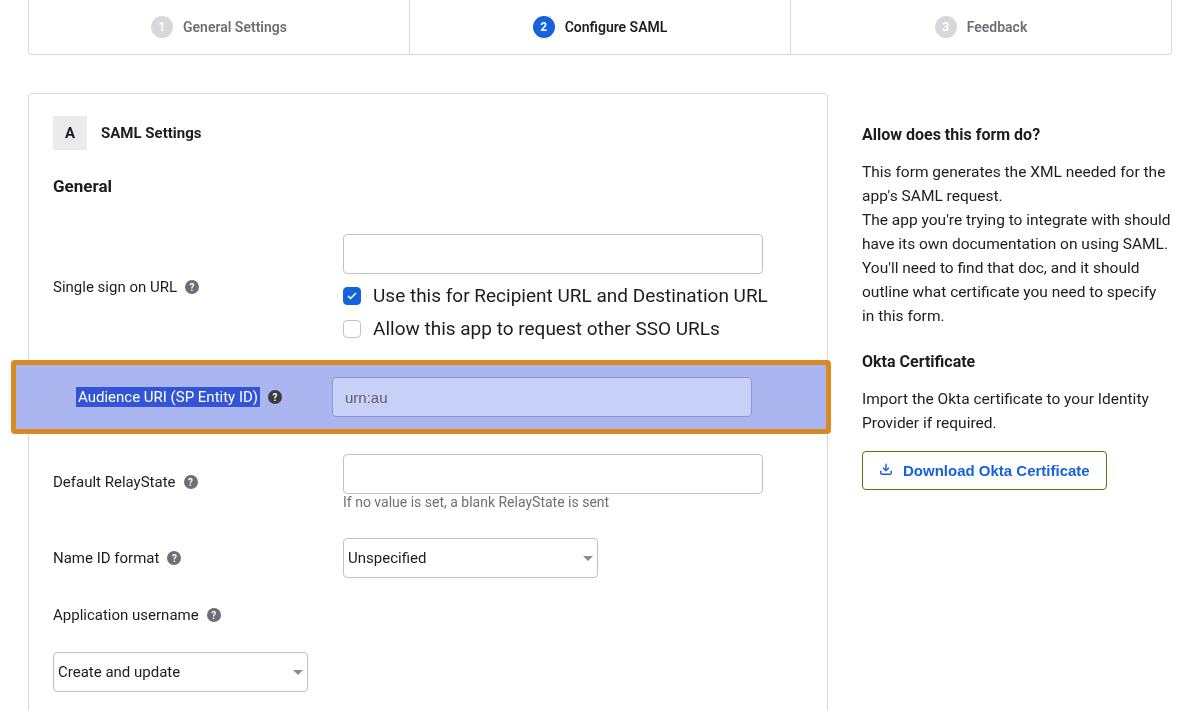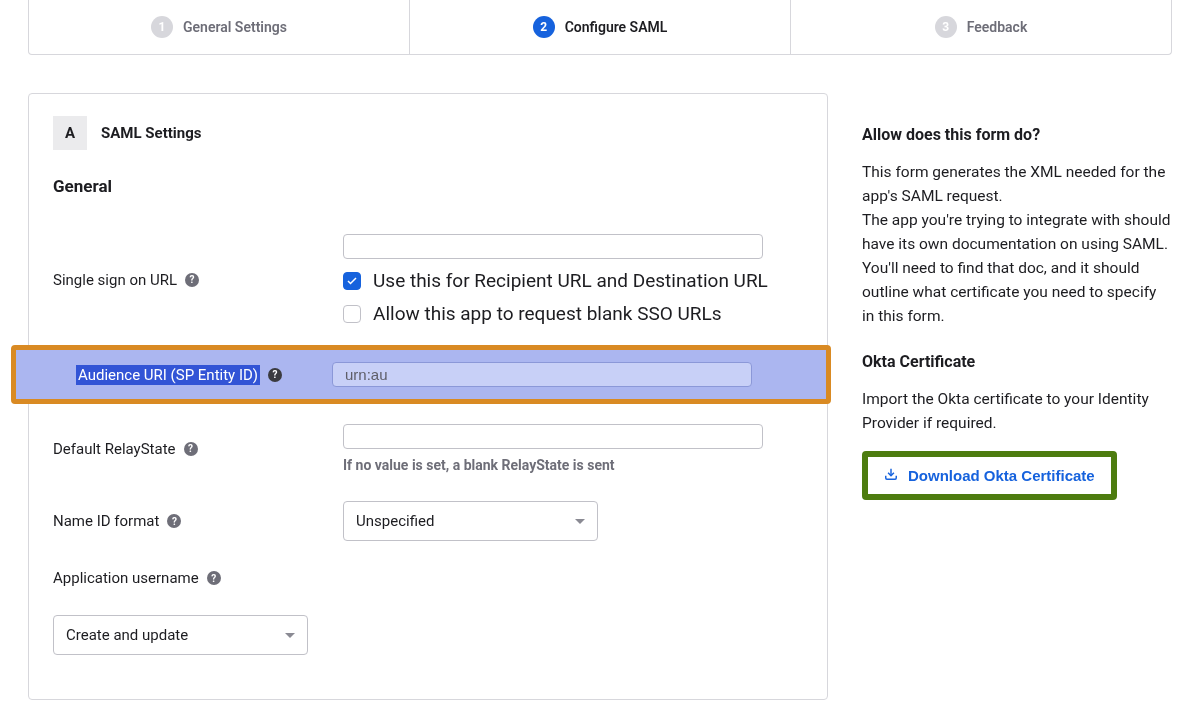--- a/index.html
+++ b/index.html
@@ -65,21 +65,21 @@
   .form-ctrl-col { flex: 1; min-width: 0; }
   .help-icon {
     width: 14px; height: 14px; border-radius: 50%;
     background: #6e6e78; color: #fff;
     font-size: 10px; font-weight: 700;
     display: inline-flex; align-items: center; justify-content: center;
     cursor: pointer;
   }
   .text-input {
     width: 420px; max-width: 100%;
-    height: 25px;
+    height: 40px;
     border: 1px solid #c1c1c8;
     border-radius: 4px;
     padding: 0 12px;
     font-size: 15px;
     color: #5e5e68;
   }
   .cb-row { display: flex; align-items: center; gap: 12px; margin-top: 10px; font-size: 19px; }
   .checkbox {
     width: 18px; height: 18px; border-radius: 4px;
     border: 1px solid #c1c1c8;
@@ -95,34 +95,34 @@
     padding: 12px 28px 12px 24px;
     margin: 6px -28px 6px -42px;
     display: flex; align-items: center;
   }
   .highlight-wrap .label-inner{
     background: #3254d6; color: #fff; padding: 1px 2px;
   }
   .highlight-wrap .form-label-col{ width: 292px; padding-left: 36px; }
   .highlight-wrap .help-icon { background: #3b3b40; }
   .highlight-wrap .text-input { background: #c8d0f7; border-color: #8b98d8; }
-  .hint { color: #6e6e78; margin-top: 8px; font-size: 14px; font-weight: bold; }
+  .hint { color: #6e6e78; margin-top: 0; font-size: 14px; }
   .select {
     width: 255px; height: 40px;
     border: 1px solid #c1c1c8; border-radius: 4px;
     display: flex; align-items: center; justify-content: space-between;
-    padding: 0 12px; font-size: 15px; color: #1d1d21;
+    padding: 0 4px; font-size: 15px; color: #1d1d21;
     cursor: pointer; background: #fff;
   }
   .caret { width: 0; height: 0; border-left: 5px solid transparent; border-right: 5px solid transparent; border-top: 5px solid #8a8a93; }
   .sidebar { width: 310px; flex-shrink: 0; padding-top: 30px; font-size: 15.5px; color: #1d1d21; line-height: 1.55; }
   .sidebar h3 { font-size: 16px; font-weight: 700; margin: 22px 0 12px 0; }
   .sidebar h3:first-child{ margin-top: 0; }
   .outline-btn {
-    border: 6px solid #4d7c0f; color: #1662dd; background: #fff;
+    border: 1px solid #4d7c0f; color: #1662dd; background: #fff;
     border-radius: 4px; padding: 10px 16px; font-size: 15px; font-weight: 600;
     display: inline-flex; align-items: center; gap: 10px; cursor: pointer;
     margin-top: 16px;
   }
   .dl-icon svg { stroke: #1662dd; }
 </style>
 </head>
 <body>
 
 <div class="container">
@@ -159,21 +159,21 @@
           <div class="cb-row">
             <span class="checkbox checked">
               <svg width="12" height="12" viewBox="0 0 24 24" fill="none" stroke-width="3">
                   <polyline points="20 6 9 17 4 12"></polyline>
                 </svg>
             </span>
             <span>Use this for Recipient URL and Destination URL</span>
           </div>
           <div class="cb-row">
             <span class="checkbox"></span>
-            <span>Allow this app to request blank SSO URLs</span>
+            <span>Allow this app to request other SSO URLs</span>
           </div>
         </div>
       </div>
 
       <div class="highlight-wrap">
         <div class="form-label-col">
           <span class="label-inner">Audience URI (SP Entity ID)</span>
           <span class="help-icon">?</span>
         </div>
         <div class="form-ctrl-col">

